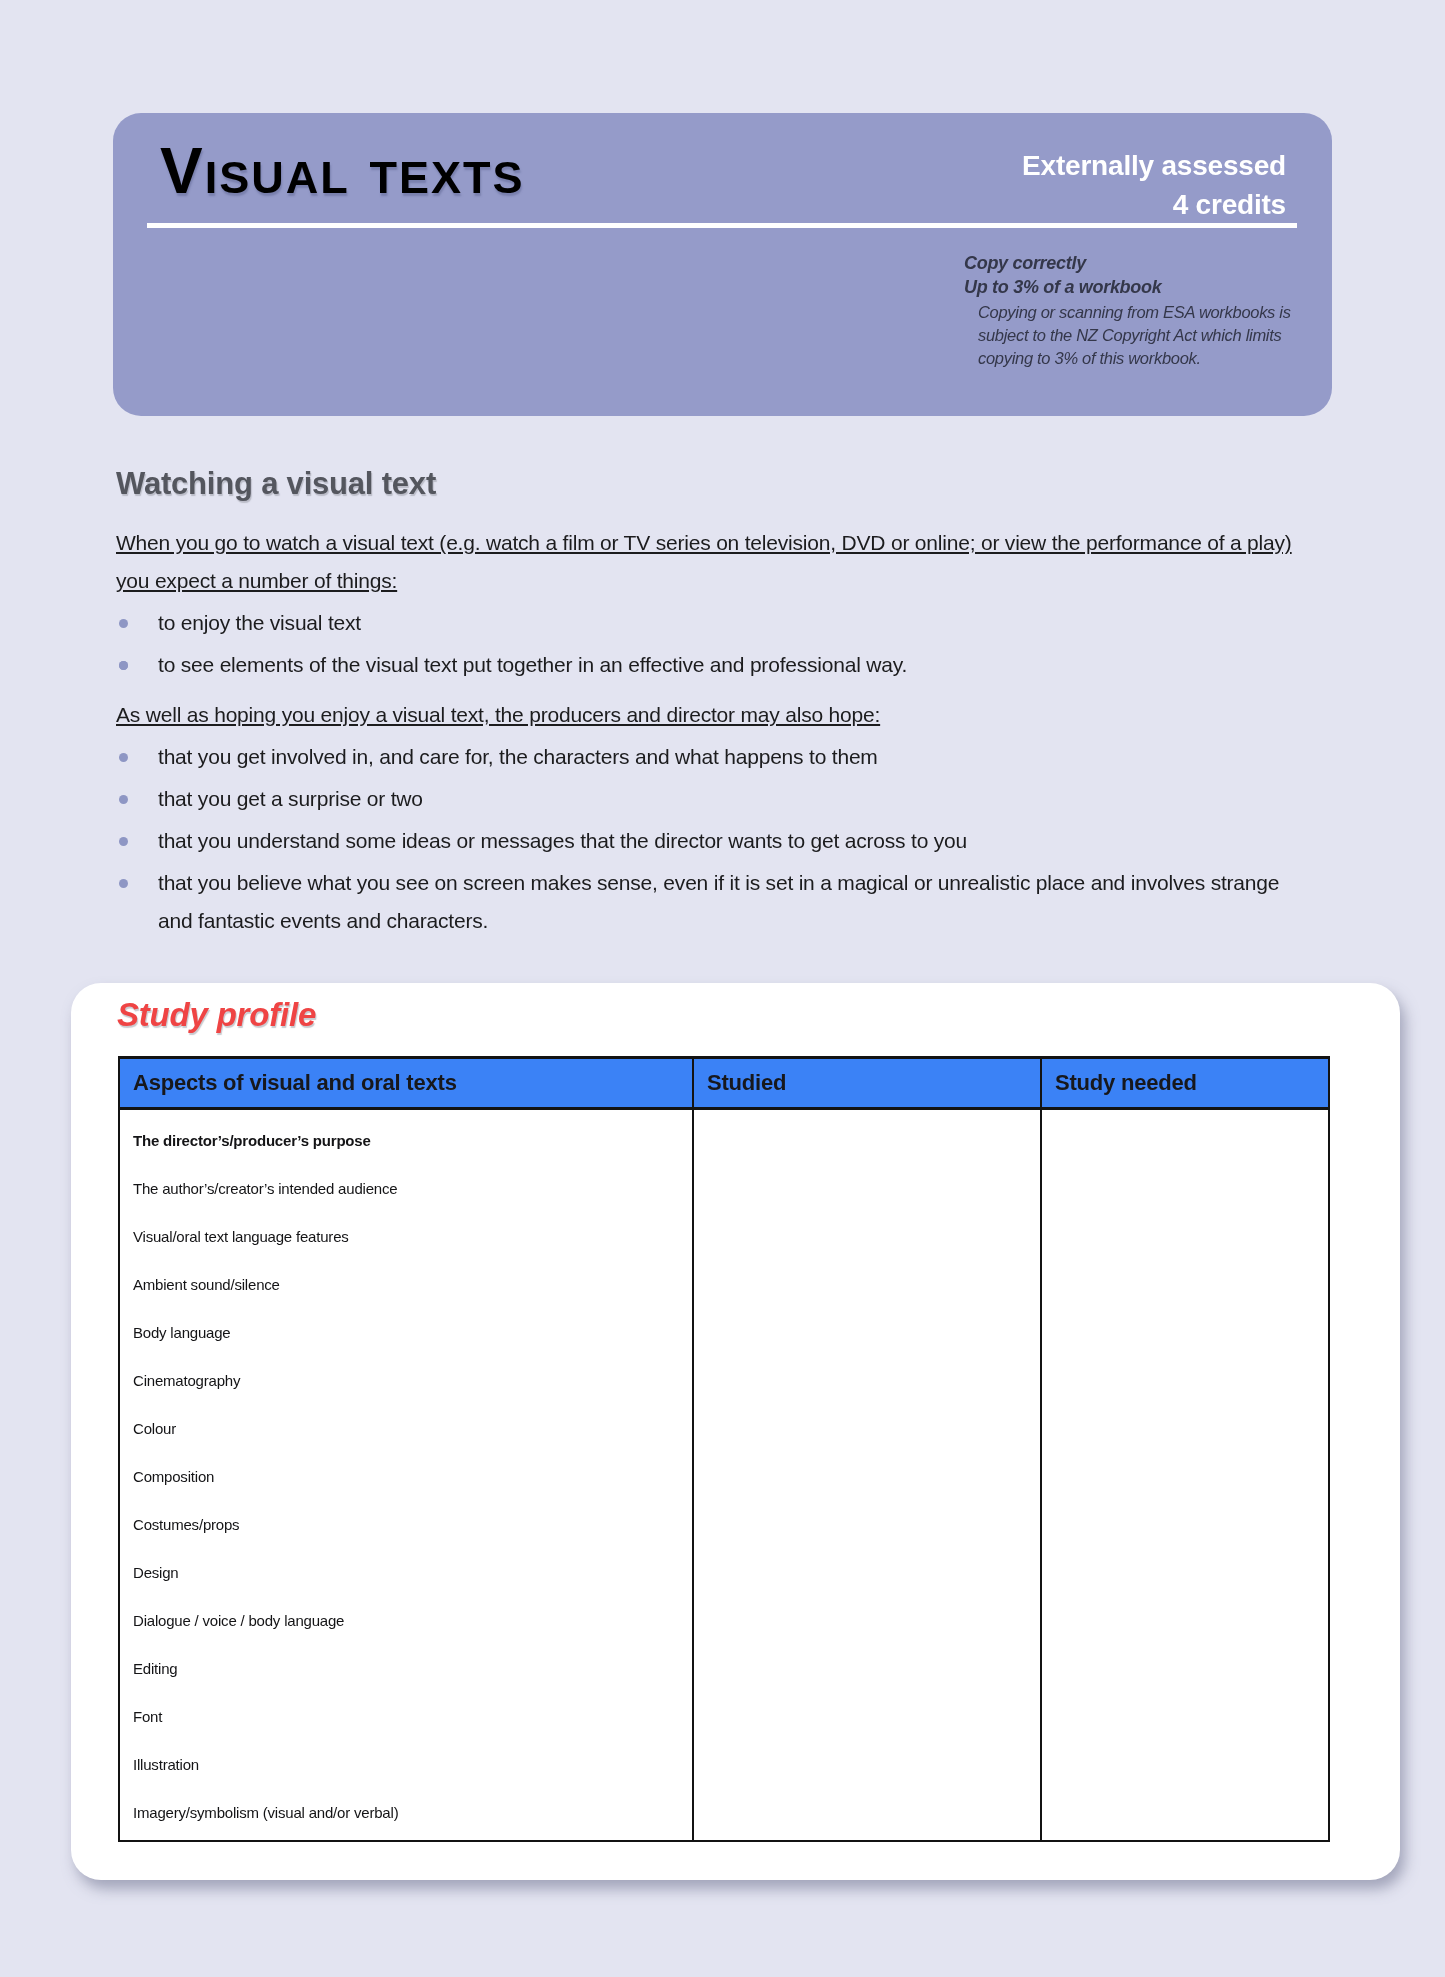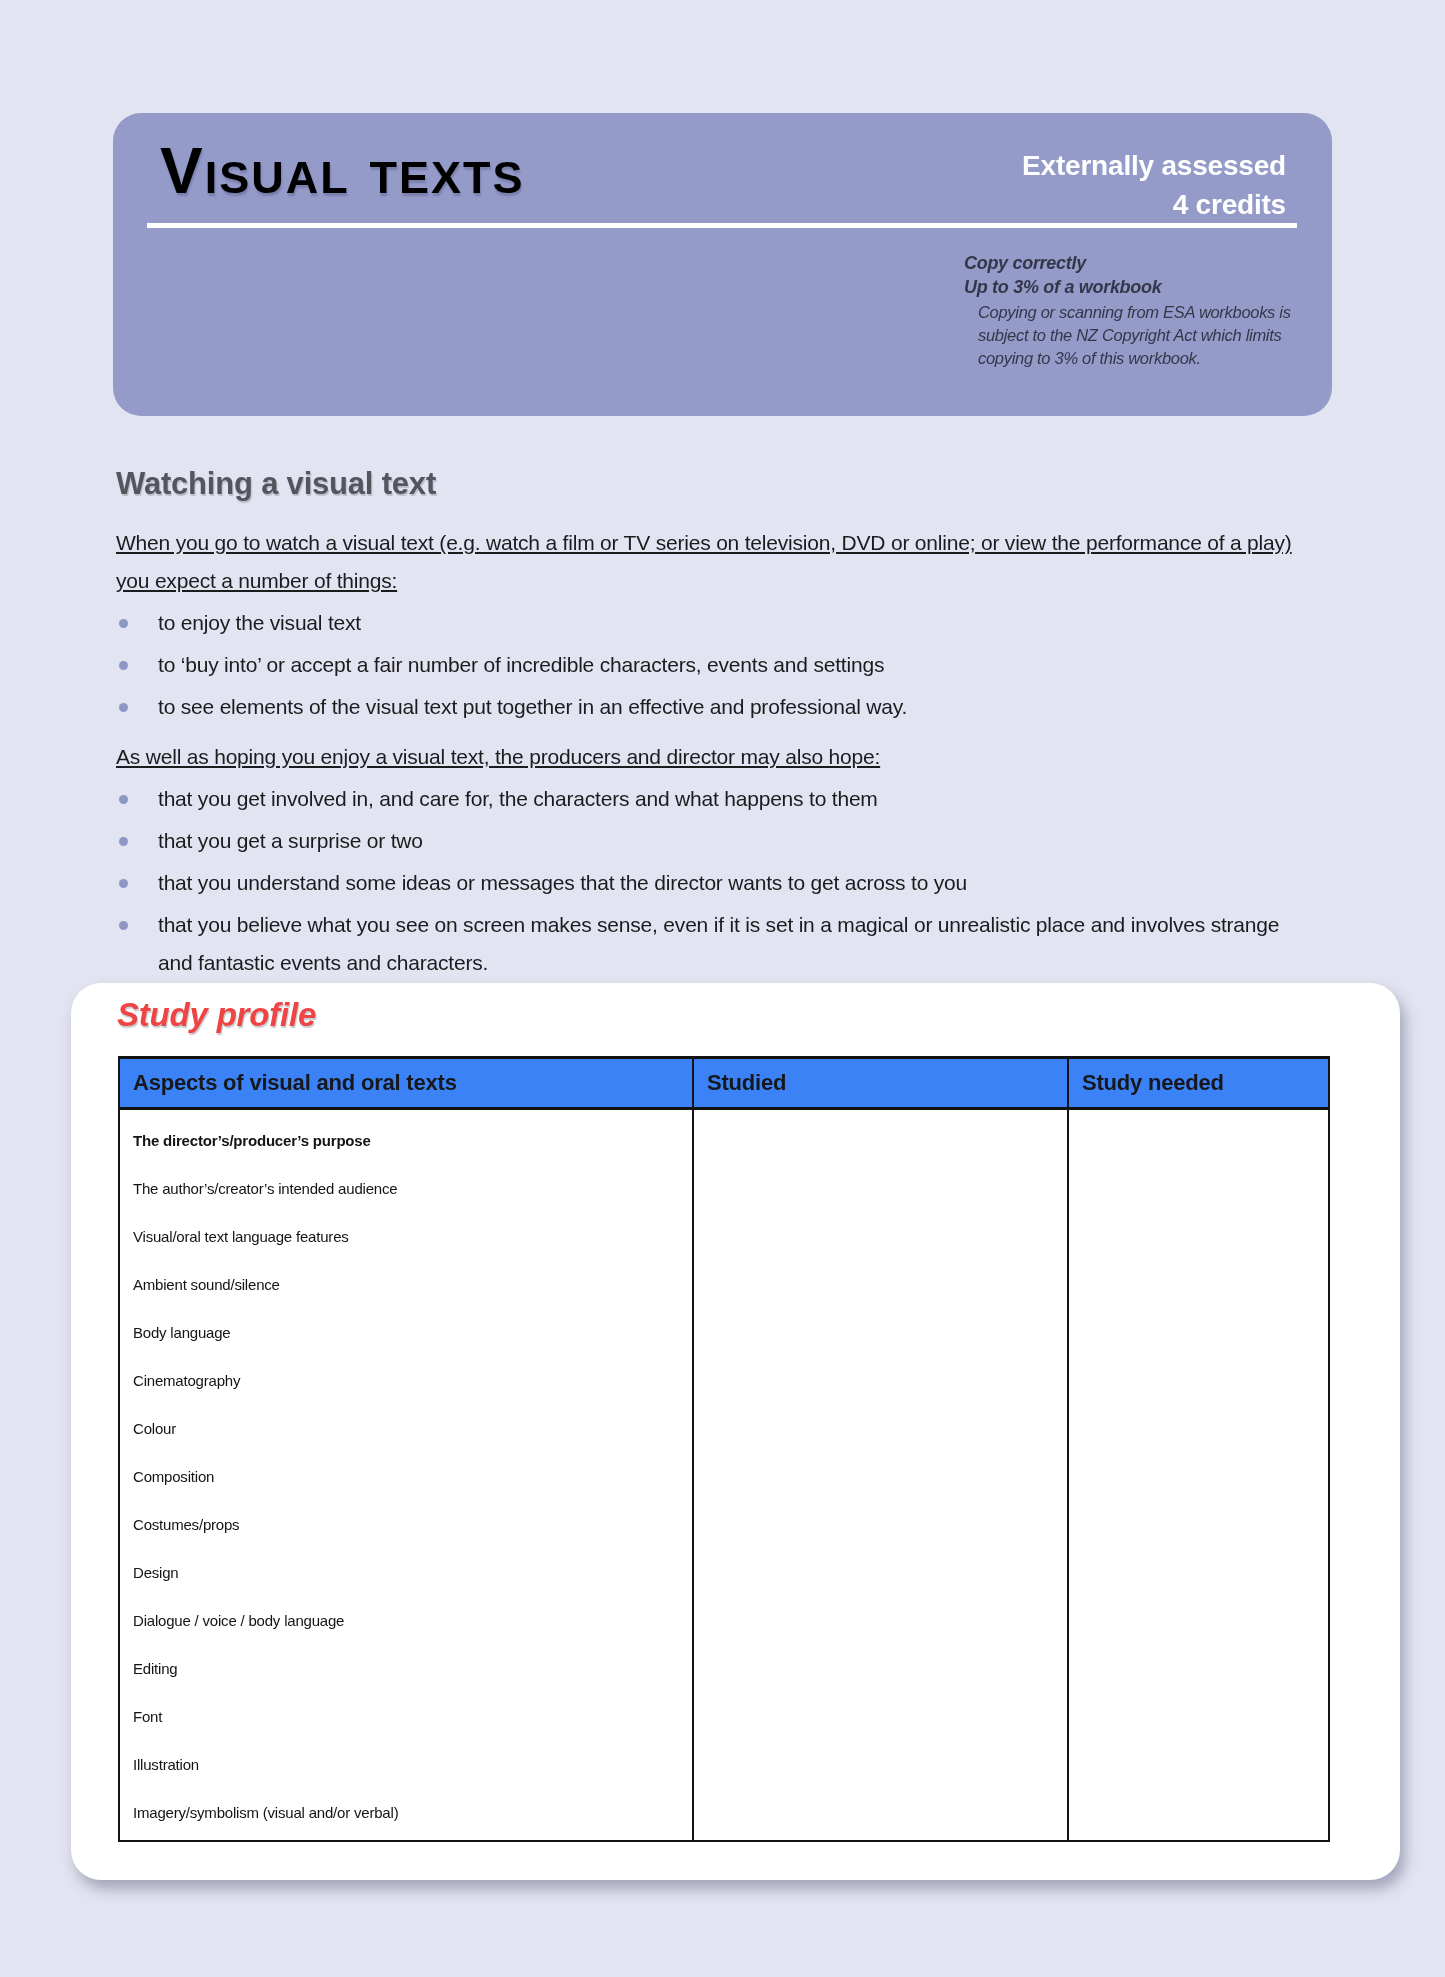--- a/index.html
+++ b/index.html
@@ -78,21 +78,21 @@
     display:flex; height:51px; background:#3b82f6;
     border-bottom:3px solid #131313; box-sizing:border-box;
   }
   .t-head .cell {
     box-sizing:border-box; padding:11px 0 0 13px;
     font-weight:700; font-size:22px; color:#17181c; letter-spacing:-0.2px;
   }
   .t-body { display:flex; height:730px; }
   .t-body .cell { box-sizing:border-box; }
   .cell.c1 { width:572px; }
-  .cell.c2 { width:375px; border-left:2px solid #131313; }
+  .cell.c2 { width:348px; border-left:2px solid #131313; }
   .cell.c3 { flex:1; border-left:2px solid #131313; }
   .t-body .c1 { padding:7px 0 0 13px; }
   .aspect {
     font-size:15px; line-height:48px; color:#141416; letter-spacing:-0.2px;
   }
   .aspect.bold { font-weight:700; }
 </style>
 </head>
 <body>
 
@@ -110,21 +110,21 @@
       <div class="cn-bold">Up to 3% of a workbook</div>
       <div class="cn-body">Copying or scanning from ESA workbooks is subject to the NZ Copyright Act which limits copying to 3% of this workbook.</div>
     </div>
   </section>
 
   <section class="watching">
     <h2>Watching a visual text</h2>
     <p>When you go to watch a visual text (e.g. watch a film or TV series on television, DVD or online; or view the performance of a play) you expect a number of things:</p>
     <ul class="bullets">
       <li><span class="dot"></span><span>to enjoy the visual text</span></li>
-      <li><span class="dot"></span><span>to ‘buy into’ or accept a fair number of incredible characters, events and settings</span></li>
+      <li><span class="dot"></span></li>
       <li><span class="dot"></span><span>to see elements of the visual text put together in an effective and professional way.</span></li>
     </ul>
     <p class="hopes-intro">As well as hoping you enjoy a visual text, the producers and director may also hope:</p>
     <ul class="bullets">
       <li><span class="dot"></span><span>that you get involved in, and care for, the characters and what happens to them</span></li>
       <li><span class="dot"></span><span>that you get a surprise or two</span></li>
       <li><span class="dot"></span><span>that you understand some ideas or messages that the director wants to get across to you</span></li>
       <li><span class="dot"></span><span>that you believe what you see on screen makes sense, even if it is set in a magical or unrealistic place and involves strange and fantastic events and characters.</span></li>
     </ul>
   </section>

